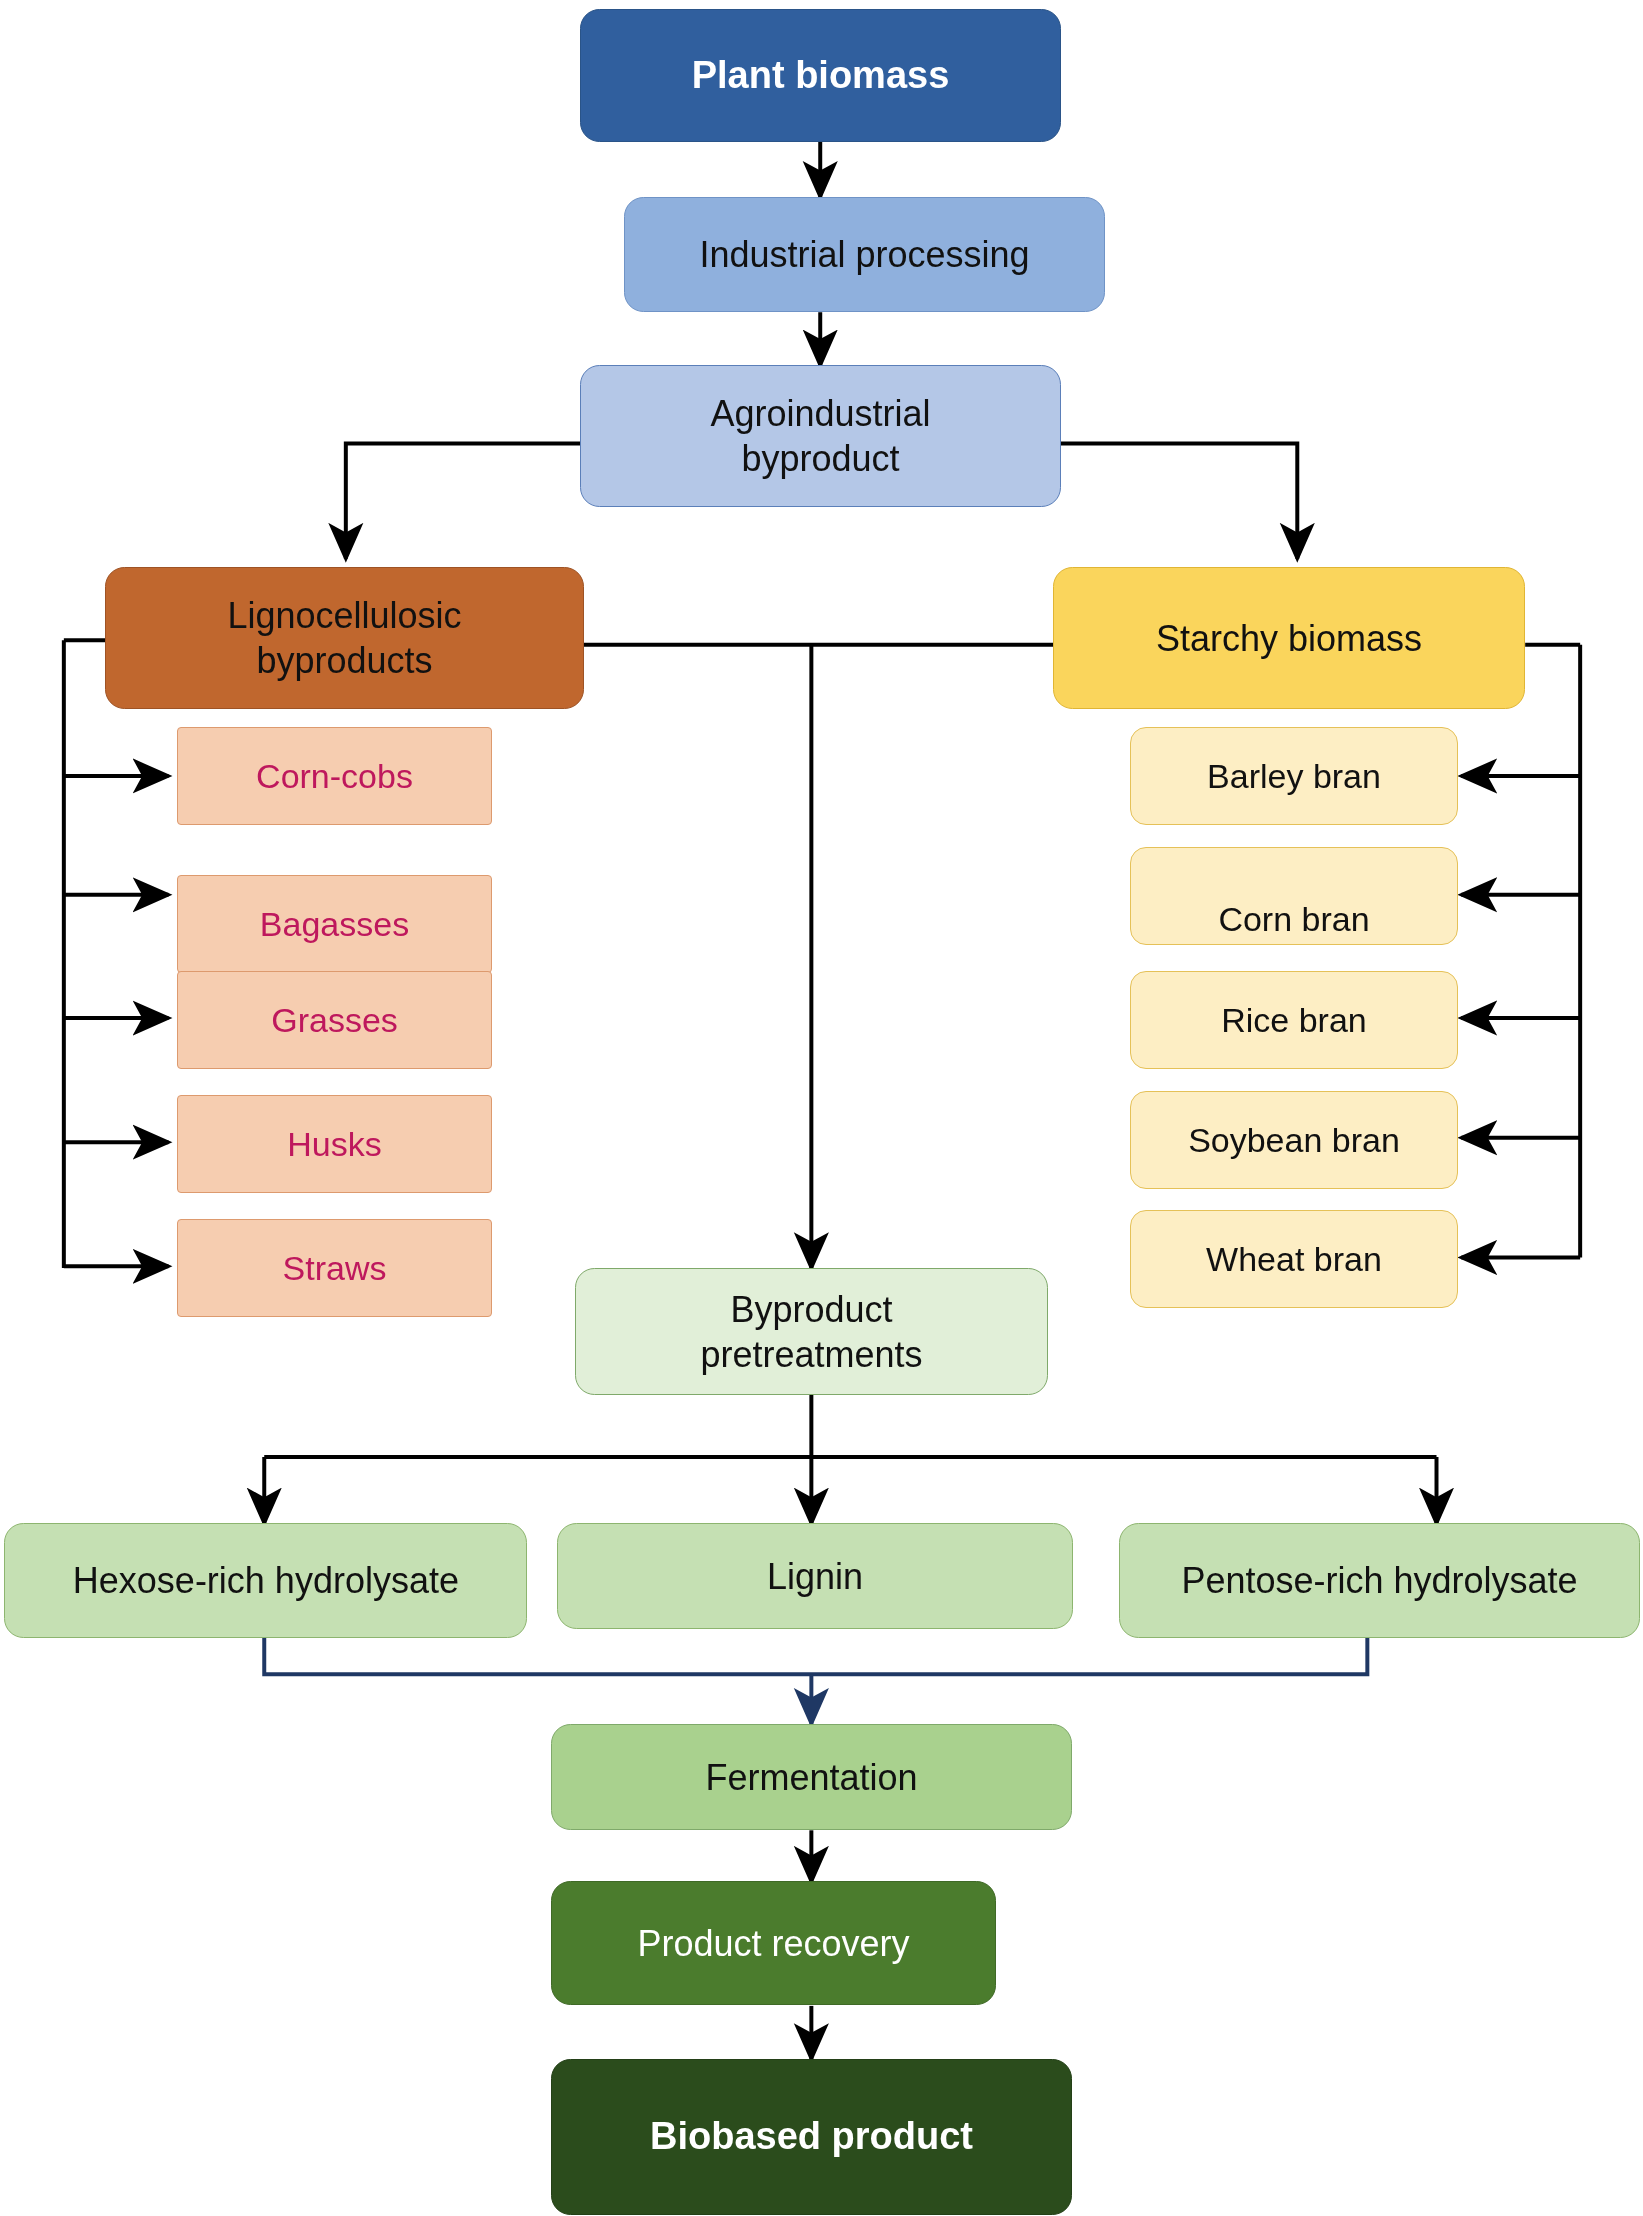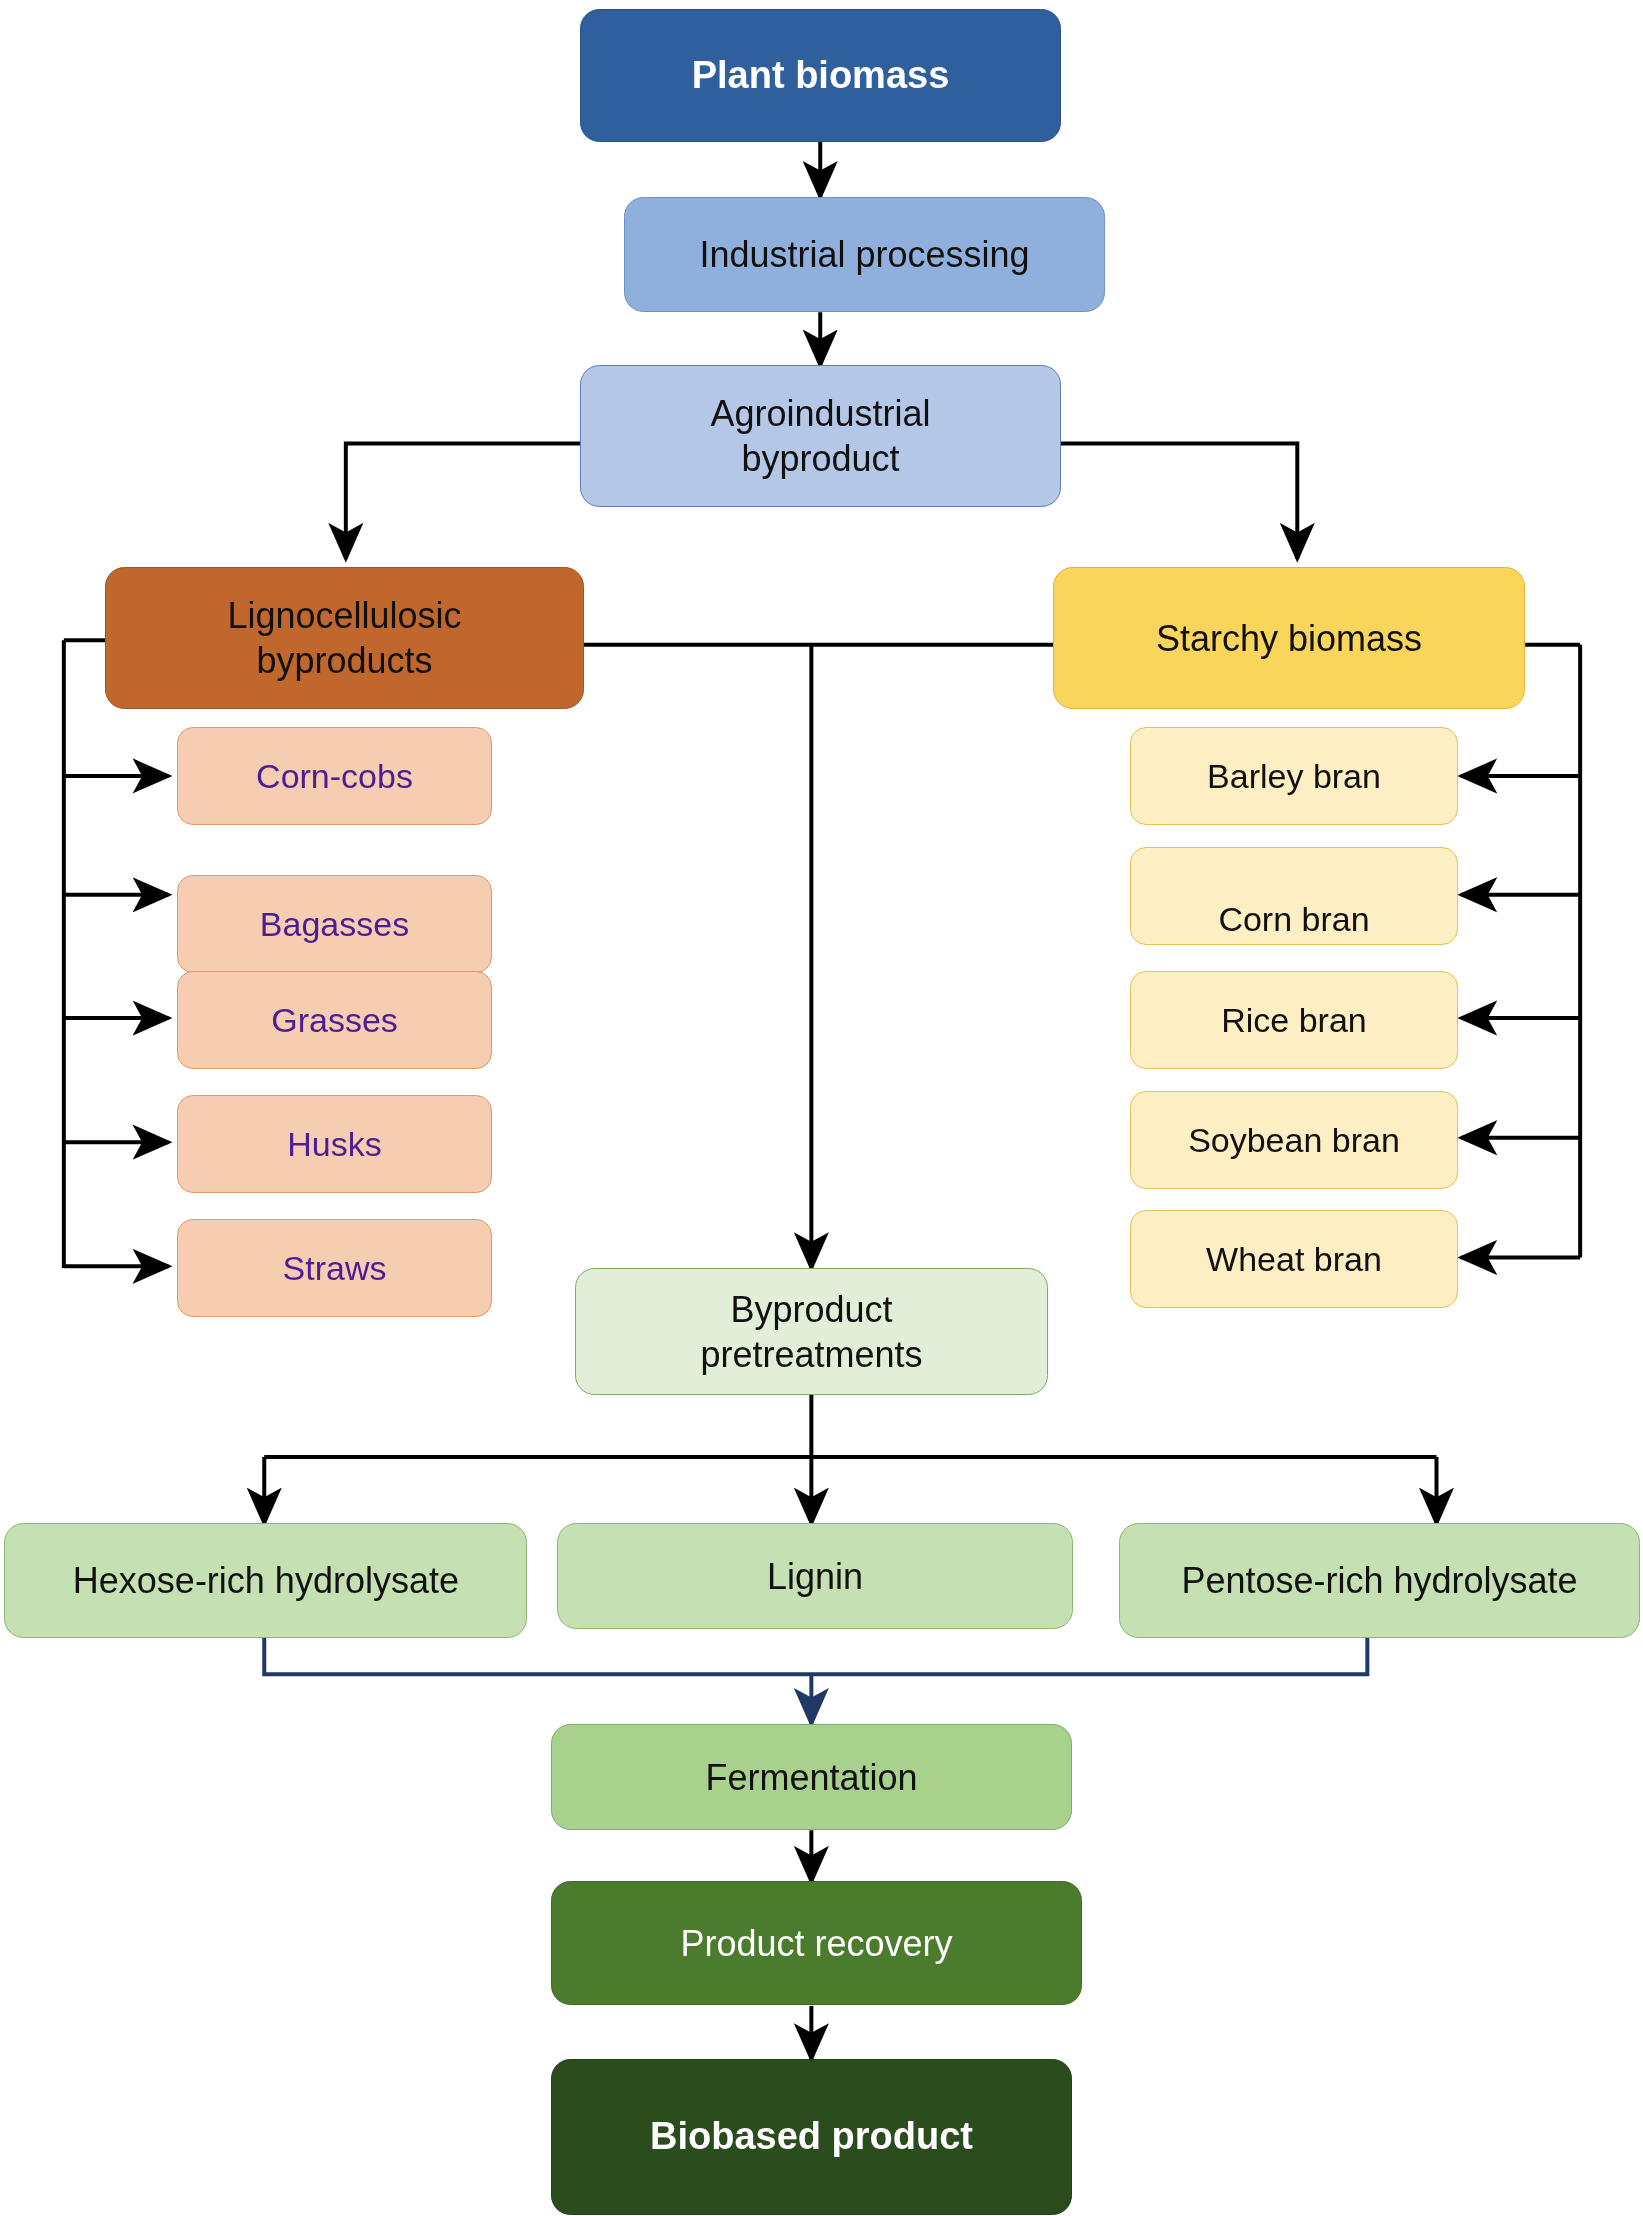--- a/index.html
+++ b/index.html
@@ -63,23 +63,23 @@
   }
   .n-ligno {
     background: #c0672e;
     border-color: #9e5325;
     color: #111111;
     font-size: 36px;
   }
   .n-lignoitem {
     background: #f6cdb0;
     border-color: #dd9a6e;
-    color: #4c1d95;
+    color: #be185d;
     font-size: 34px;
-    border-radius: 16px;
+    border-radius: 4px;
   }
   .n-starchy {
     background: #fad55c;
     border-color: #e0b534;
     color: #111111;
     font-size: 36px;
   }
   .n-starchyitem {
     background: #fdeec4;
     border-color: #e5c158;
@@ -246,21 +246,21 @@
     <span>Lignin</span>
   </div>
   <div class="node n-hydro" style="left:1119px; top:1523px; width:521px; height:115px;">
     <span>Pentose-rich hydrolysate</span>
   </div>
 
   <div class="node n-ferment" style="left:551px; top:1724px; width:521px; height:106px;">
     <span>Fermentation</span>
   </div>
 
-  <div class="node n-recovery" style="left:551px; top:1881px; width:531px; height:124px;">
+  <div class="node n-recovery" style="left:551px; top:1881px; width:445px; height:124px;">
     <span>Product recovery</span>
   </div>
 
   <div class="node n-biobased" style="left:551px; top:2059px; width:521px; height:156px;">
     <span>Biobased product</span>
   </div>
 
 </div>
 
 

